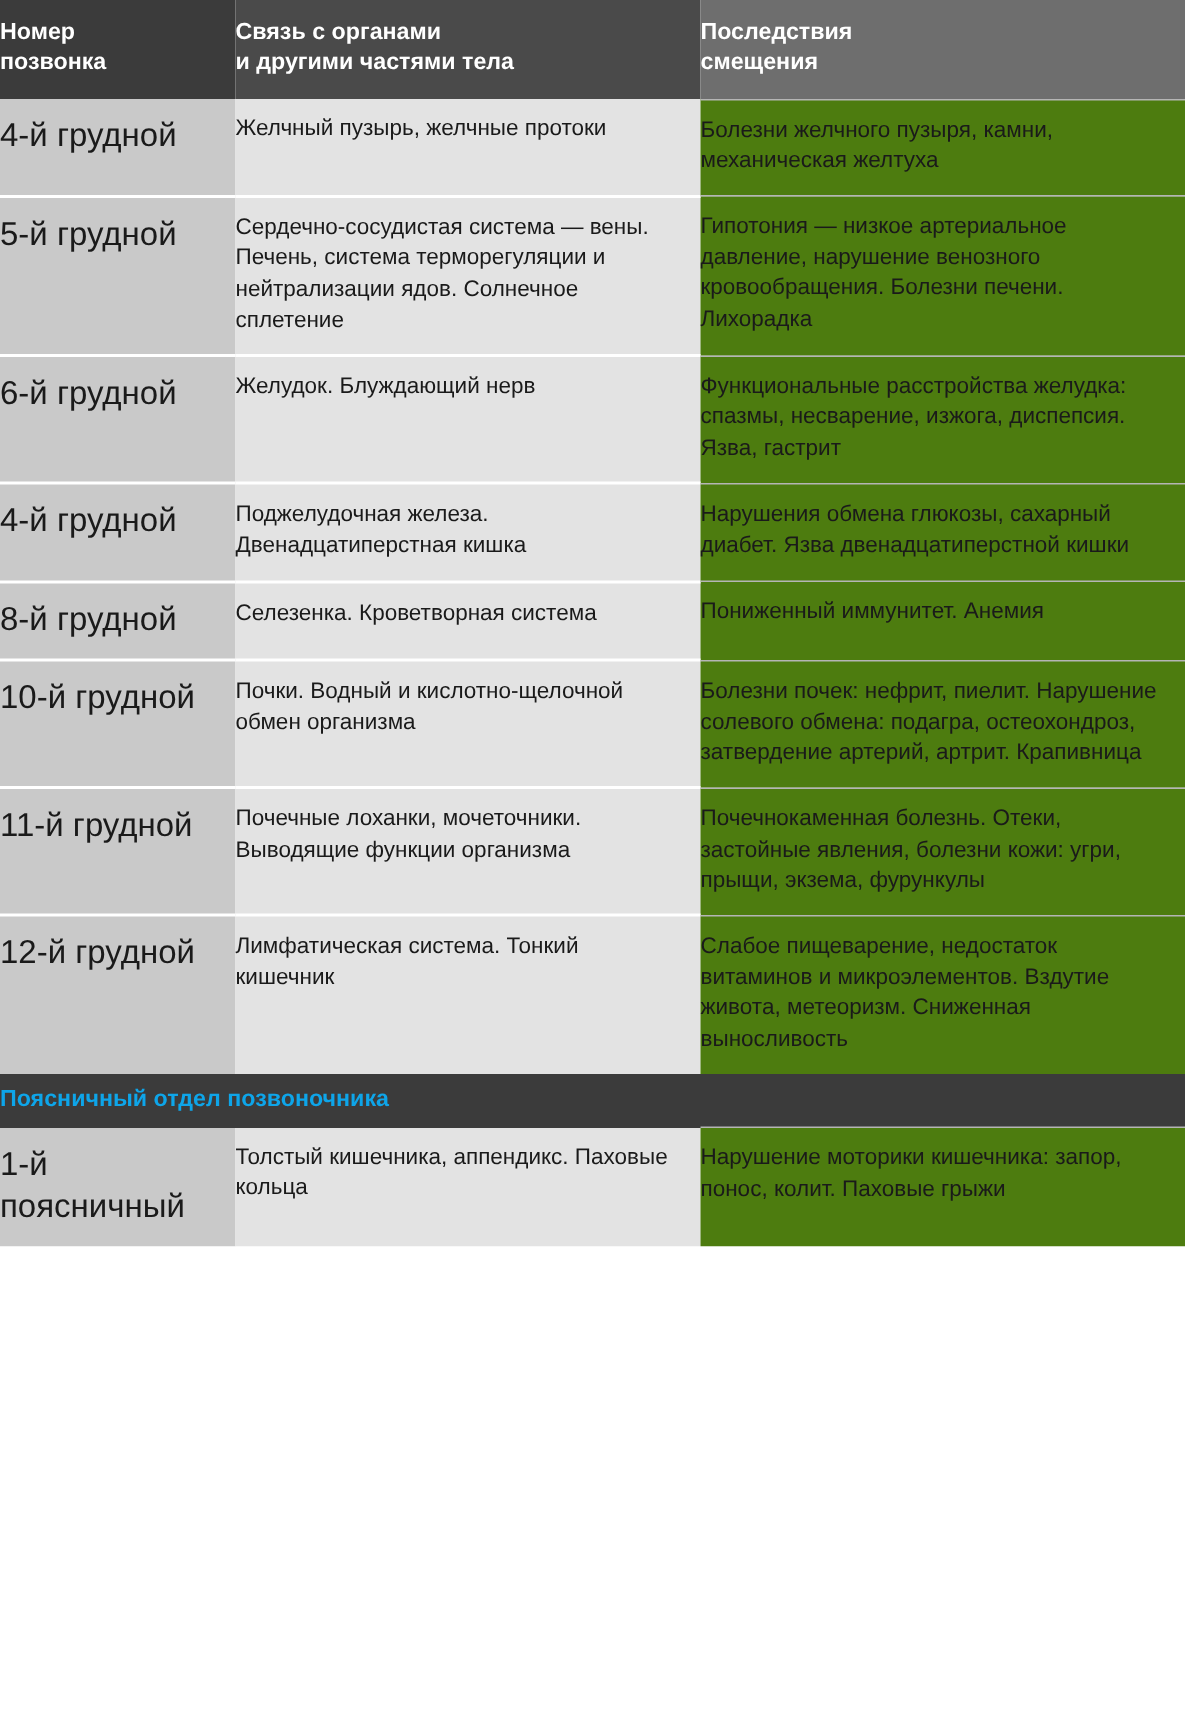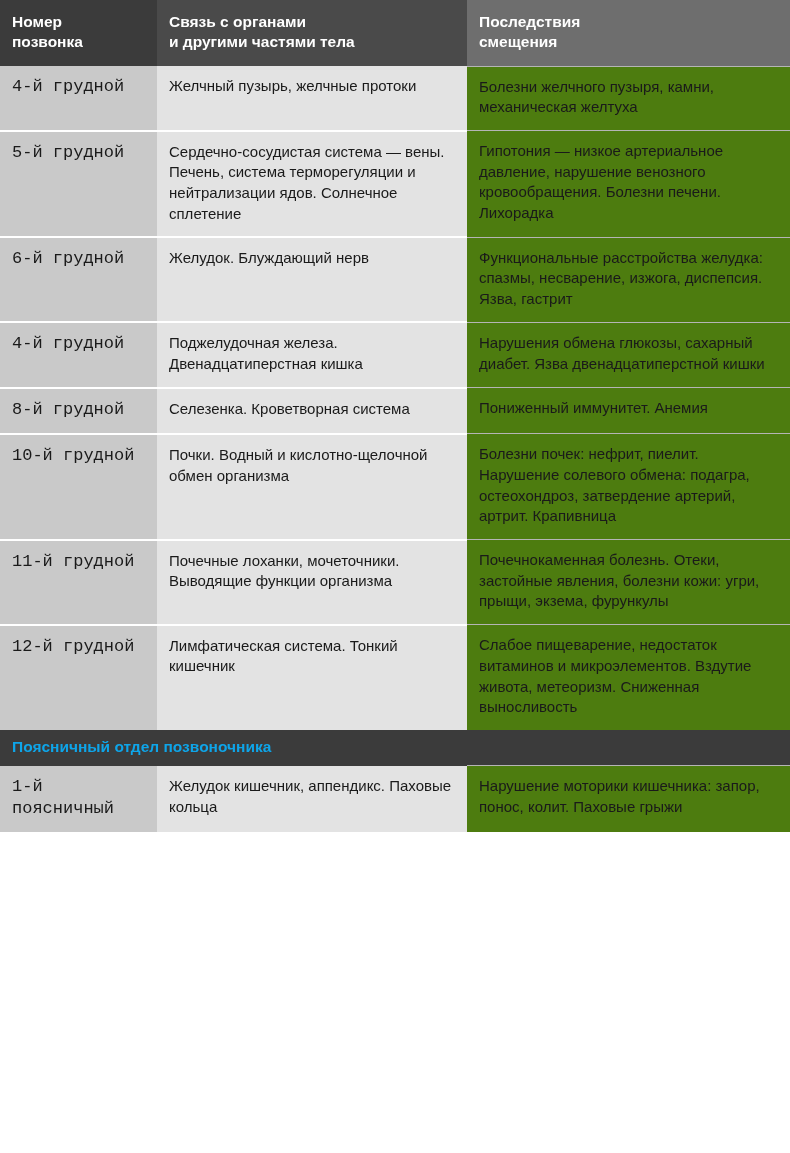--- a/index.html
+++ b/index.html
@@ -13,21 +13,21 @@
     font-family: "Liberation Sans", sans-serif;
     color: #1a1a1a;
   }
   .table {
     width: 790px;
     border-collapse: collapse;
     table-layout: fixed;
   }
   .table td, .table th {
     vertical-align: top;
-    padding: 10px 12px 12px 12px;
+    padding: 10px 12px 12px 0;
     border: none;
   }
   col.c1 { width: 157px; }
   col.c2 { width: 310px; }
   col.c3 { width: 323px; }
 
   
   .hdr td {
     background: #3b3b3b;
     color: #ffffff;
@@ -59,22 +59,22 @@
     line-height: 1.38;
     margin-top: 20px;
   }
   .row td.col-c {
     background: #4d7c0f;
     font-family: "Liberation Sans", sans-serif;
     font-size: 15px;
     line-height: 1.38;
   }
   .row td.col-a {
-    font-family: Liberation Mono, monospace;
-    font-size: 17px;
+    font-family: Liberation Sans, sans-serif;
+    font-size: 22px;
     line-height: 1.3;
     margin-left: 48px;
   }
   .row .sep-top { border-top: 2px solid #ffffff; }
 
   
   .row td.col-c { border-top: 1px solid #b5b5b5; }
   .row:first-of-type td.col-c { border-top: none; }
 
   
@@ -149,17 +149,17 @@
       <td class="col-b sep-top">Лимфатическая система. Тонкий кишечник</td>
       <td class="col-c">Слабое пищеварение, недостаток витаминов и микроэлементов. Вздутие живота, метеоризм. Сниженная выносливость</td>
     </tr>
 
     <tr class="band">
       <td colspan="3">Поясничный отдел позвоночника</td>
     </tr>
 
     <tr class="row">
       <td class="col-a">1-й поясничный</td>
-      <td class="col-b">Желудок кишечник, аппендикс. Паховые кольца</td>
+      <td class="col-b">Толстый кишечника, аппендикс. Паховые кольца</td>
       <td class="col-c">Нарушение моторики кишечника: запор, понос, колит. Паховые грыжи</td>
     </tr>
   </tbody>
 </table>
 
 </body></html>

